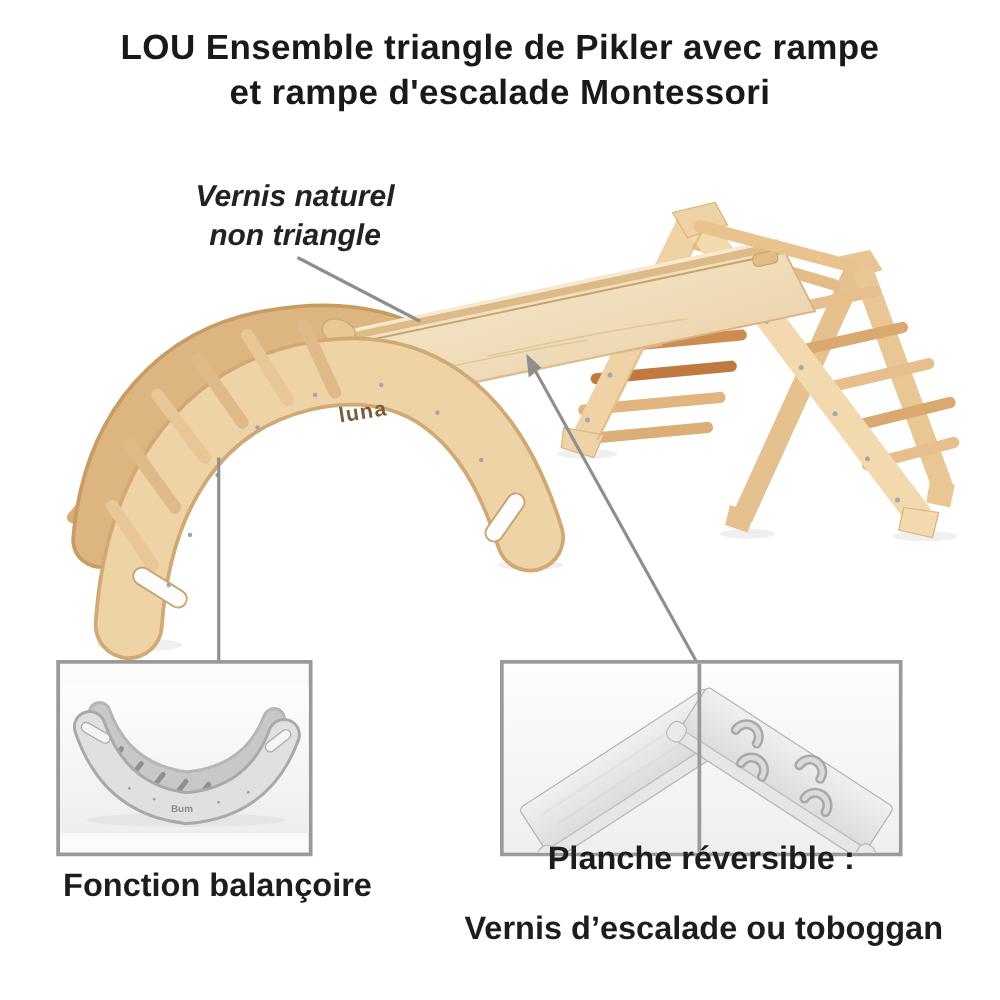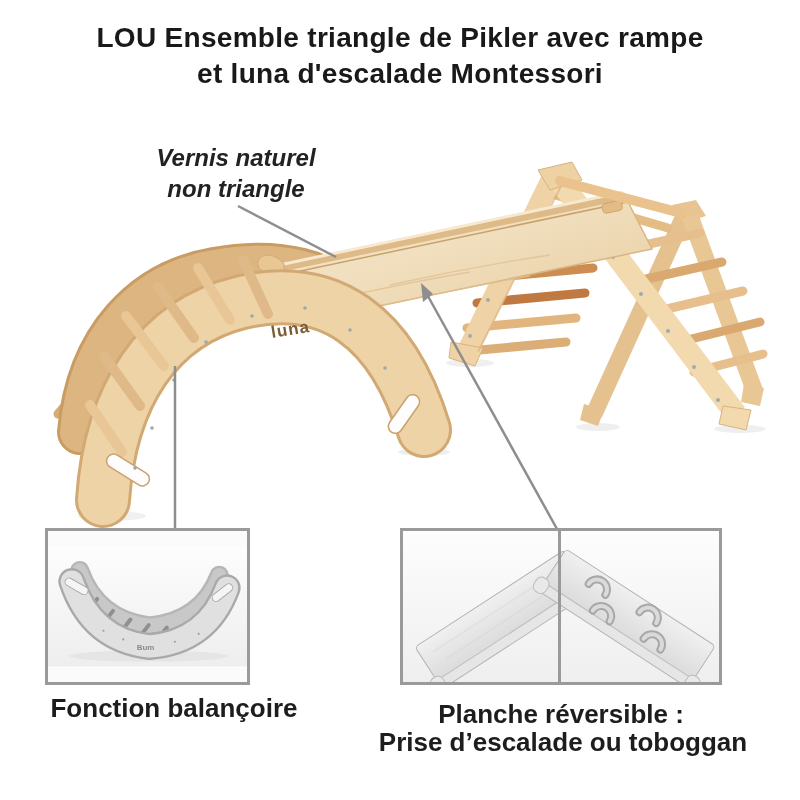--- a/index.html
+++ b/index.html
@@ -10,31 +10,31 @@
          font-weight:700;letter-spacing:.3px;color:#191919;}
   .annotation{top:142px;left:236px;transform:translateX(-50%);text-align:center;
               font-size:24px;line-height:31px;font-weight:700;color:#222;white-space:nowrap;font-style:italic;}
   .hero-svg{top:0;left:0;width:800px;height:800px;}
   .inset{border:3px solid #9a9a9a;background:#fbfbfb;box-sizing:border-box;}
   .inset-left{top:528px;left:45px;width:205px;height:157px;}
   .inset-right{top:528px;left:400px;width:322px;height:157px;}
   .inset svg{display:block;width:100%;height:100%;}
   .caption{font-size:26px;font-weight:700;color:#1d1d1d;white-space:nowrap;transform:translateX(-50%);}
   .cap-left{top:693px;left:174px;}
-  .cap-right1{top:699px;left:561px;}
+  .cap-right1{top:671px;left:561px;}
   .cap-right2{top:727px;left:563px;}
 </style>
 </head>
 <body>
 
 <div class="canvas">
 
   <div class="abs title">
     <div>LOU Ensemble triangle de Pikler avec rampe</div>
-    <div>et luna d'escalade Montessori</div>
+    <div>et rampe d'escalade Montessori</div>
   </div>
 
   <div class="abs annotation">
     <div>Vernis naturel</div>
     <div>non triangle</div>
   </div>
 
   <svg class="abs hero-svg" viewBox="0 0 800 800">
     <defs>
       <linearGradient id="rampGrad" x1="0" y1="0" x2="1" y2="1">
@@ -240,15 +240,15 @@
           <path d="M 114 33 A 10 10 0 0 1 134 33" stroke="#dadada" stroke-width="4"></path>
         </g>
       </g>
 
       <rect x="155" y="0" width="3" height="151" fill="#9a9a9a"></rect>
     </svg>
   </div>
 
   <div class="abs caption cap-left">Fonction balançoire</div>
   <div class="abs caption cap-right1">Planche réversible :</div>
-  <div class="abs caption cap-right2">Prise d’escalade ou toboggan</div>
+  <div class="abs caption cap-right2">Vernis d’escalade ou toboggan</div>
 
 </div>
 
 </body></html>

